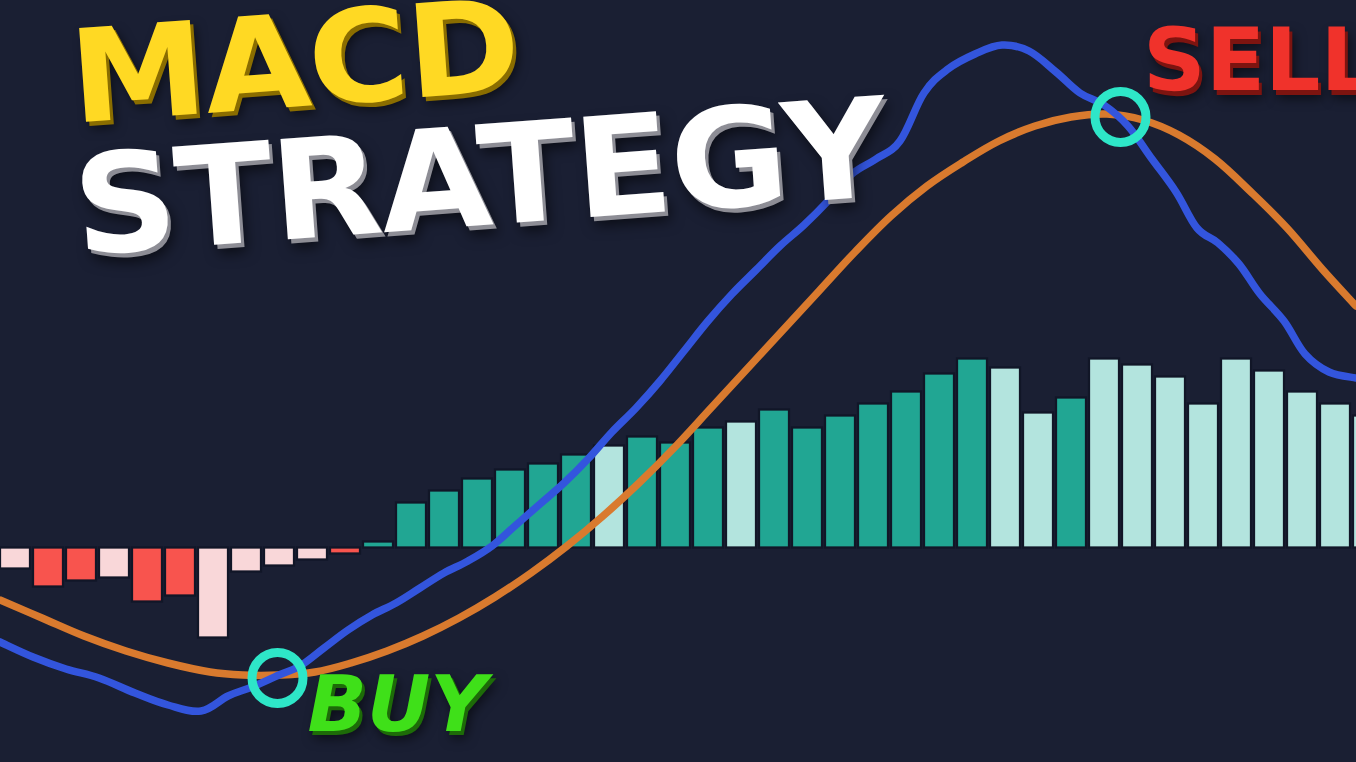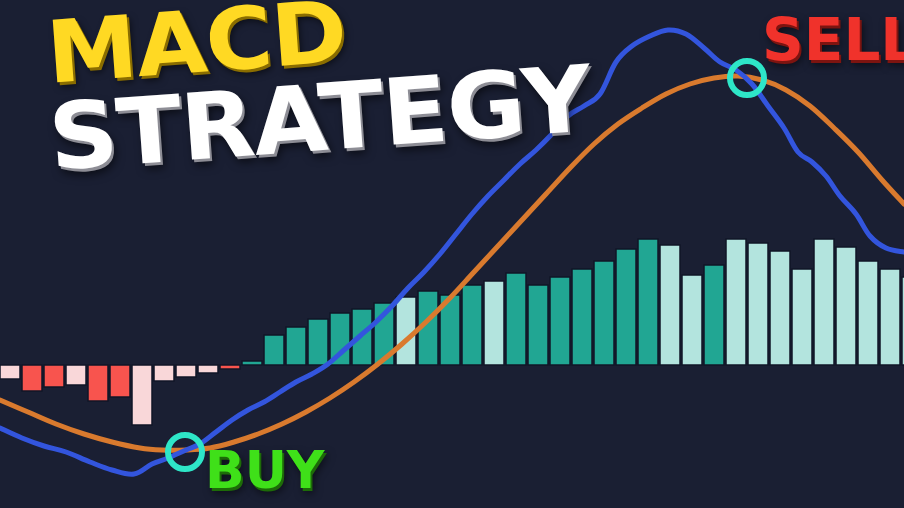--- a/index.html
+++ b/index.html
@@ -72,20 +72,21 @@
     letter-spacing: 0px;
     text-shadow: 2px 3px 0 #7d1410, 3px 5px 8px rgba(0,0,0,0.6);
   }
   #label-buy {
     left: 205px;
     top: 440px;
     font-size: 52px;
     color: #3FE019;
     letter-spacing: 0px;
     text-shadow: 2px 3px 0 #1d6b08, 3px 5px 8px rgba(0,0,0,0.6);
+    font-style: italic;
   }
 </style>
 </head>
 <body>
 
 <div id="thumbnail" style="background: rgb(26, 31, 51);">
 
   <svg id="chart-layer" viewBox="0 0 904 508" width="904" height="508" preserveAspectRatio="none">
     <g id="hist-group">
         <rect x="0" y="365" width="20" height="14" fill="#F9D7D9" stroke="#111627" stroke-width="1.5"></rect>

